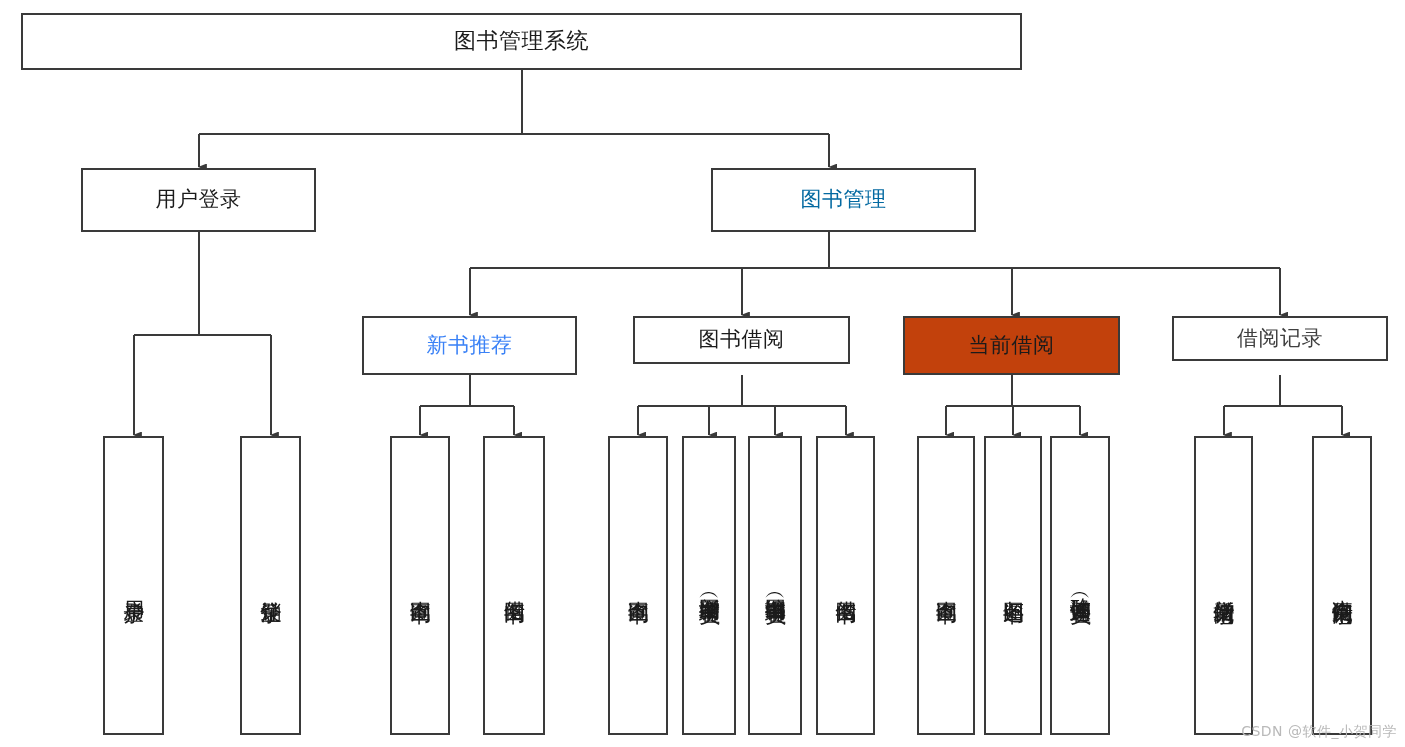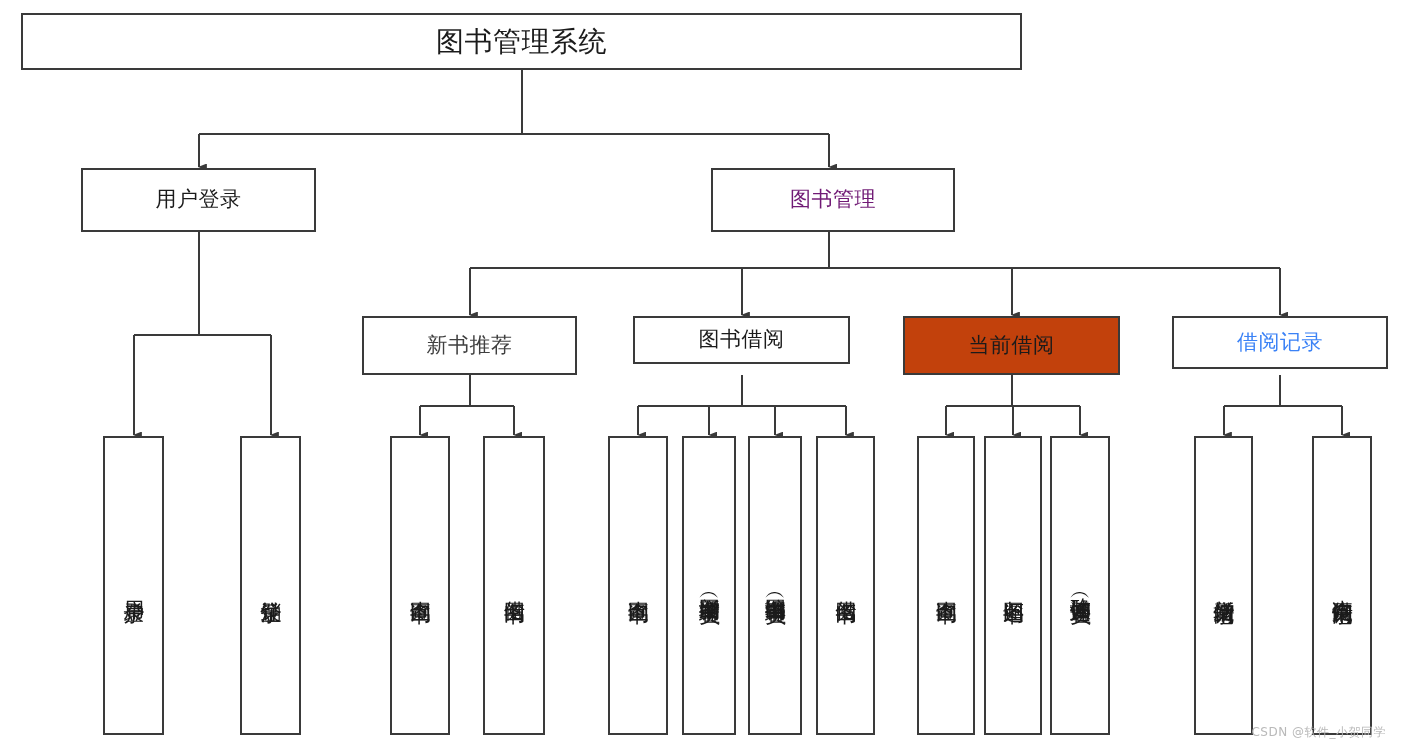--- a/index.html
+++ b/index.html
@@ -34,42 +34,42 @@
   .node .label{
     display:block;
     text-align:center;
     line-height:1.12;
     letter-spacing:0.5px;
   }
   .node.horiz .label{
     font-size:21px;
   }
   .node.top .label{
-    font-size:28px;
+    font-size:22px;
     font-family:Liberation Serif, serif;
   }
   .node.vert{
     align-items:center;
     justify-content:center;
     padding:6px 0;
   }
   .node.vert .label{
     writing-mode:vertical-rl;
     text-orientation:upright;
     font-size:21px;
     line-height:1.18;
     letter-spacing:1px;
     white-space:normal;
     max-height:285px;
   }
   #watermark{
     position:absolute;
-    right:19px;
+    right:8px;
     bottom:6px;
-    font-size:12px;
+    font-size:14px;
     color:#b9b9b9;
     letter-spacing:0.5px;
     user-select:none;
   }
 </style>
 </head>
 <body>
 
 <div id="canvas">
   <svg id="wires" viewBox="0 0 1405 747" preserveAspectRatio="none">
@@ -112,33 +112,33 @@
       <line x1="1223.5" y1="406" x2="1223.5" y2="435" stroke="#3a3a3a" stroke-width="2" shape-rendering="crispEdges" marker-end="url(#arrowhead)"></line>
       <line x1="1342" y1="406" x2="1342" y2="435" stroke="#3a3a3a" stroke-width="2" shape-rendering="crispEdges" marker-end="url(#arrowhead)"></line>
     </svg>
   <div id="nodes">
       <div class="node horiz top" style="left: 21px; top: 13px; width: 1001px; height: 57px; border-color: rgb(58, 58, 58); background: rgb(255, 255, 255); color: rgb(27, 27, 27);">
         <span class="label">图书管理系统</span>
       </div>
       <div class="node horiz" style="left: 81px; top: 168px; width: 235px; height: 64px; border-color: rgb(58, 58, 58); background: rgb(255, 255, 255); color: rgb(27, 27, 27);">
         <span class="label">用户登录</span>
       </div>
-      <div class="node horiz" style="left: 711px; top: 168px; width: 244px; height: 64px; border-color: rgb(58, 58, 58); background: rgb(255, 255, 255); color: #701a75;">
+      <div class="node horiz" style="left: 711px; top: 168px; width: 265px; height: 64px; border-color: rgb(58, 58, 58); background: rgb(255, 255, 255); color: #0369a1;">
         <span class="label">图书管理</span>
       </div>
-      <div class="node horiz" style="left: 362px; top: 316px; width: 215px; height: 59px; border-color: rgb(58, 58, 58); background: rgb(255, 255, 255); color: #404040;">
+      <div class="node horiz" style="left: 362px; top: 316px; width: 215px; height: 59px; border-color: rgb(58, 58, 58); background: rgb(255, 255, 255); color: #3b82f6;">
         <span class="label">新书推荐</span>
       </div>
       <div class="node horiz" style="left: 633px; top: 316px; width: 217px; height: 48px; border-color: rgb(58, 58, 58); background: rgb(255, 255, 255); color: rgb(27, 27, 27);">
         <span class="label">图书借阅</span>
       </div>
       <div class="node horiz" style="left: 903px; top: 316px; width: 217px; height: 59px; border-color: rgb(58, 58, 58); background: #c2410c; color: rgb(27, 27, 27);">
         <span class="label">当前借阅</span>
       </div>
-      <div class="node horiz" style="left: 1172px; top: 316px; width: 216px; height: 53px; border-color: rgb(58, 58, 58); background: rgb(255, 255, 255); color: #3b82f6;">
+      <div class="node horiz" style="left: 1172px; top: 316px; width: 216px; height: 45px; border-color: rgb(58, 58, 58); background: rgb(255, 255, 255); color: #404040;">
         <span class="label">借阅记录</span>
       </div>
       <div class="node vert" style="left: 103px; top: 436px; width: 61px; height: 299px; border-color: rgb(58, 58, 58); background: rgb(255, 255, 255); color: rgb(27, 27, 27);">
         <span class="label">用户登录</span>
       </div>
       <div class="node vert" style="left: 240px; top: 436px; width: 61px; height: 299px; border-color: rgb(58, 58, 58); background: rgb(255, 255, 255); color: rgb(27, 27, 27);">
         <span class="label">注销登录</span>
       </div>
       <div class="node vert" style="left: 390px; top: 436px; width: 60px; height: 299px; border-color: rgb(58, 58, 58); background: rgb(255, 255, 255); color: rgb(27, 27, 27);">
         <span class="label">查询图书</span>

